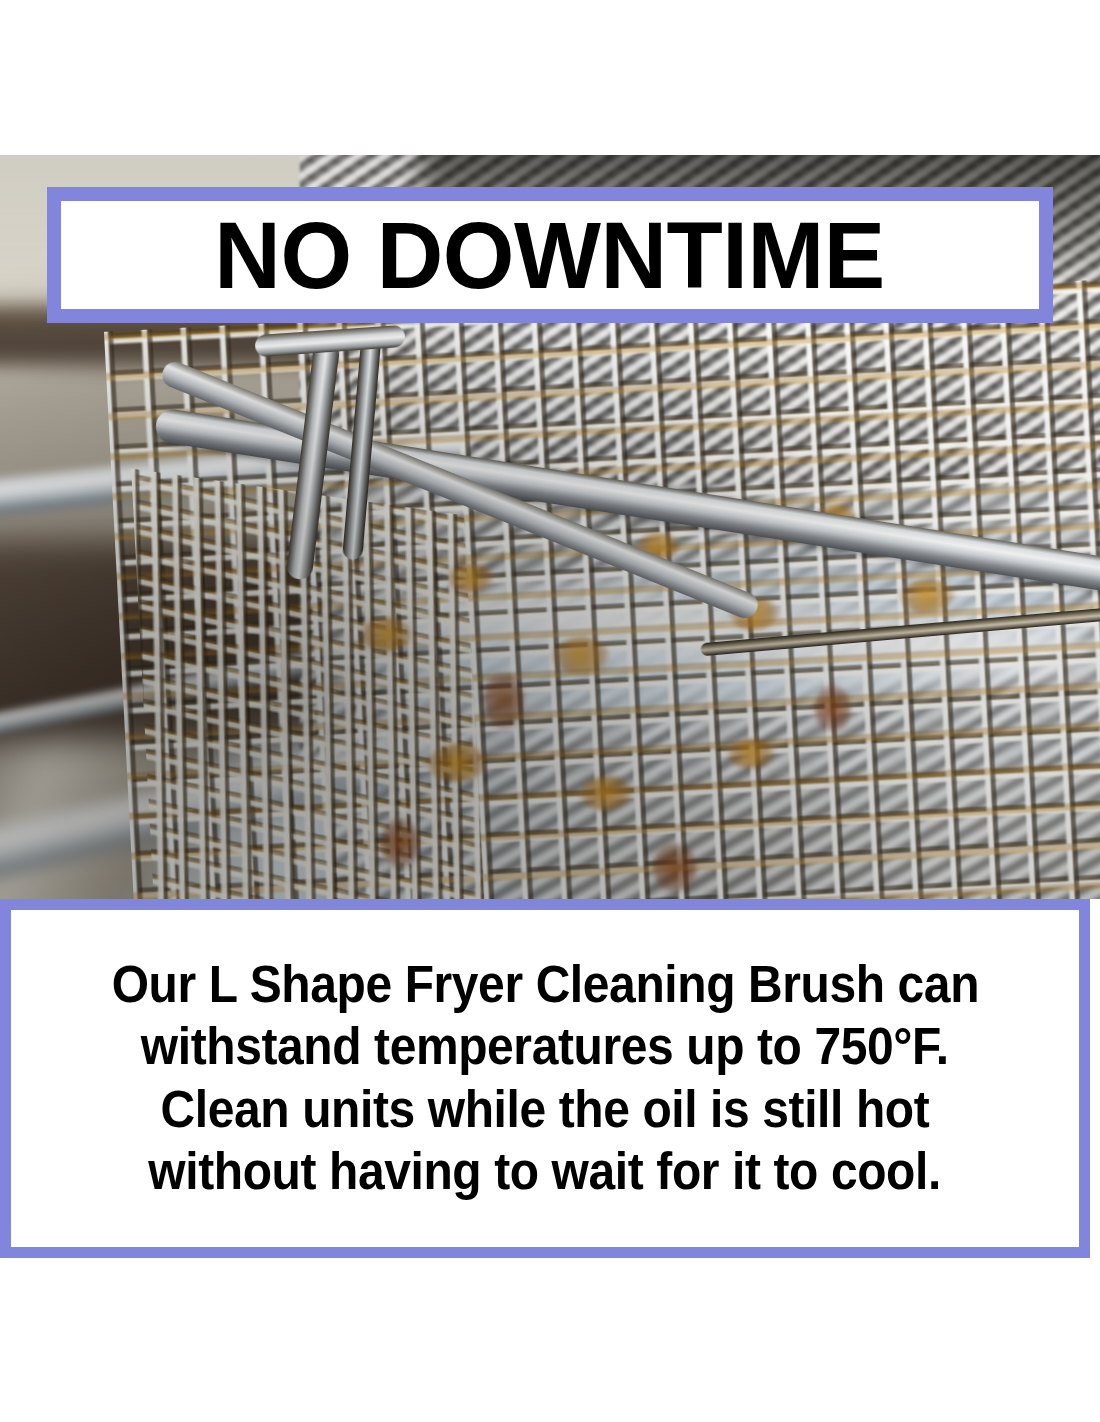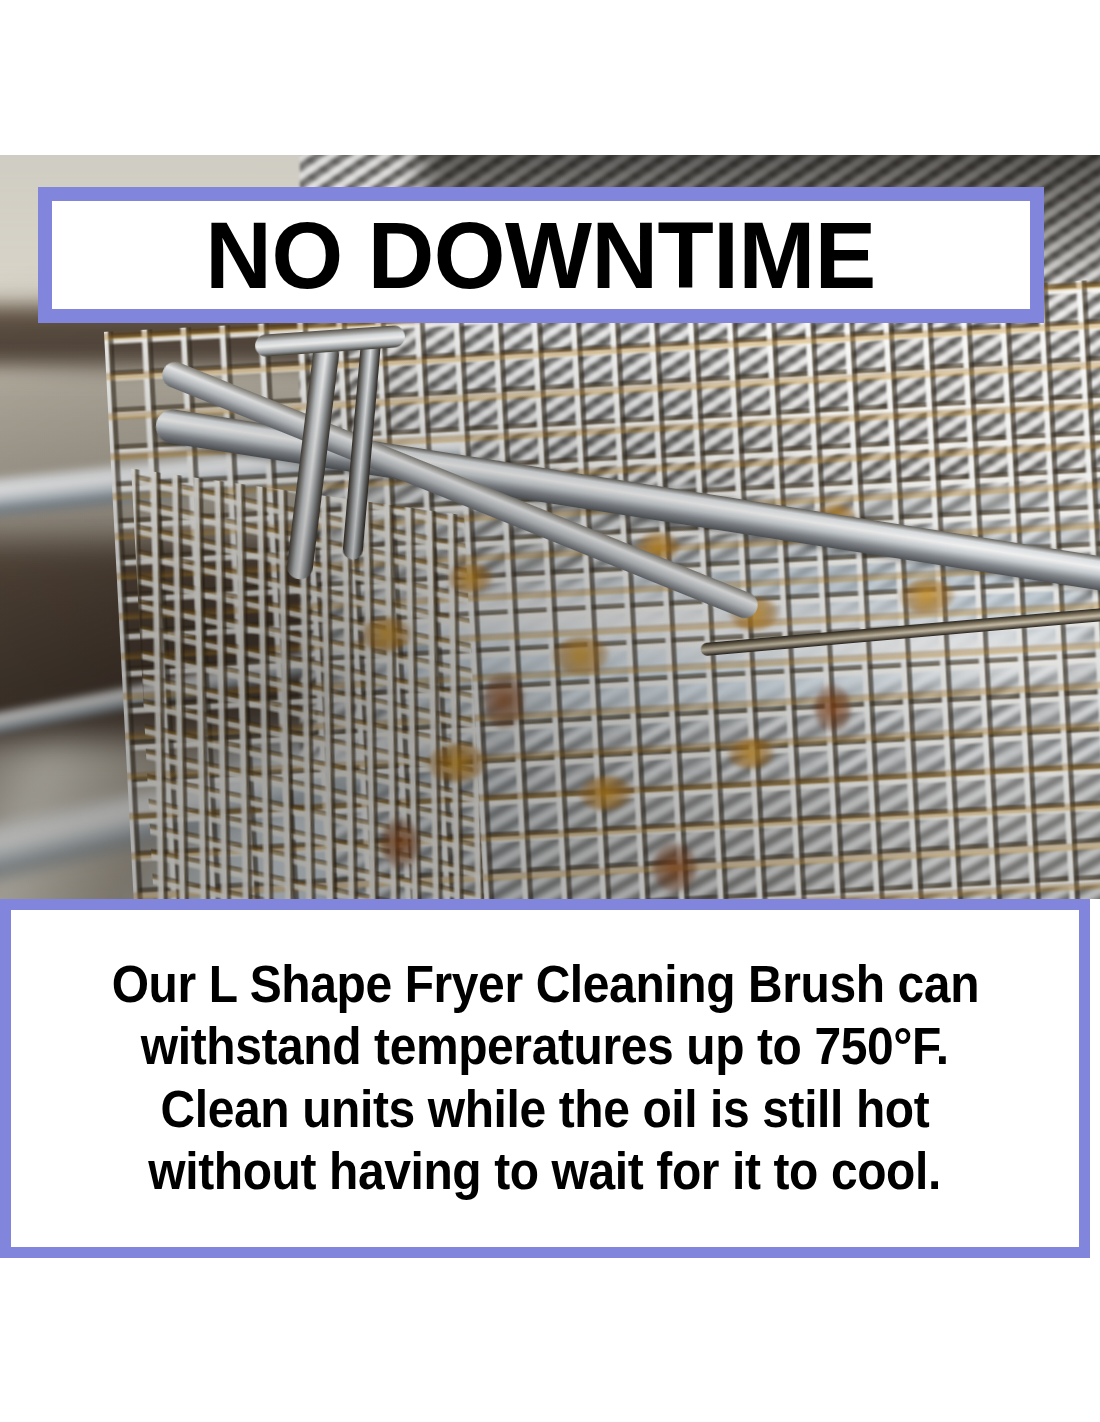--- a/index.html
+++ b/index.html
@@ -342,21 +342,21 @@
     inset: 0;
     background:
       radial-gradient(ellipse at 28% 72%, rgba(0,0,0,0.30) 0%, rgba(0,0,0,0) 62%),
       linear-gradient(180deg, rgba(0,0,0,0.10) 0%, rgba(0,0,0,0) 22%, rgba(0,0,0,0.16) 100%);
     pointer-events: none;
   }
 
   
   #headline-banner {
     position: absolute;
-    left: 38px;
+    left: 47px;
     top: 187px;
     width: 1006px;
     height: 136px;
     background: #8285dc;
     box-sizing: border-box;
     padding: 14px;
   }
   #headline-inner {
     width: 100%;
     height: 100%;

